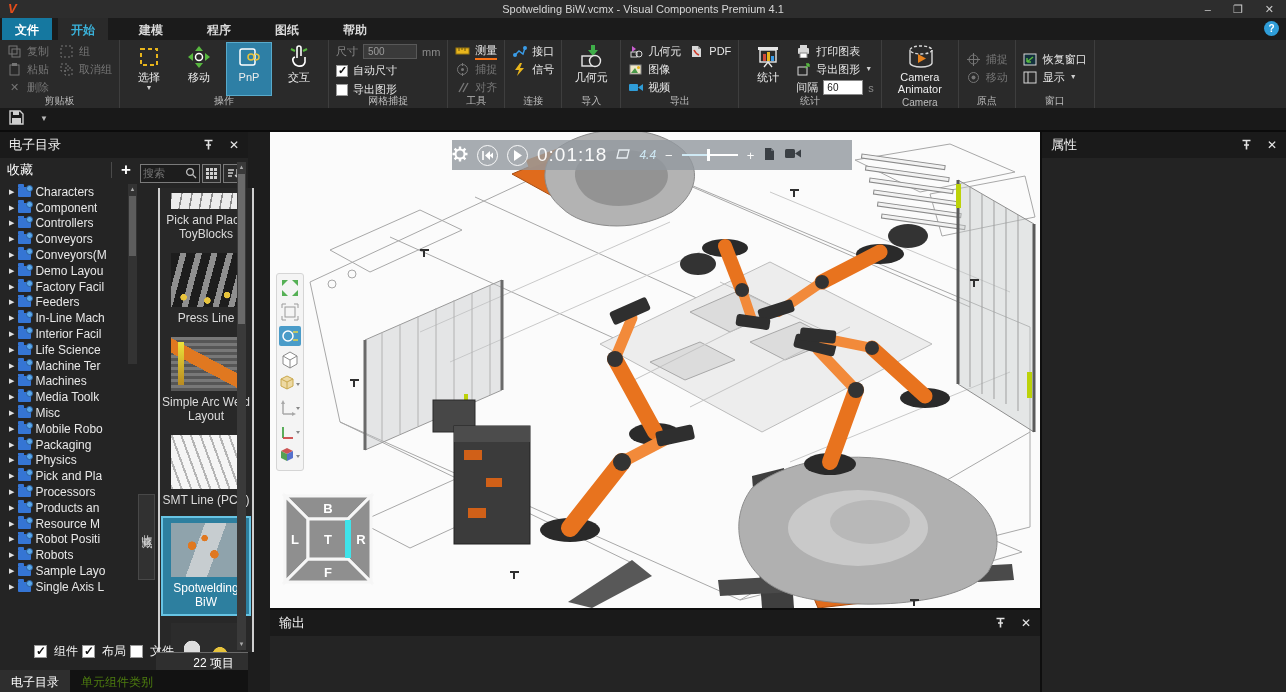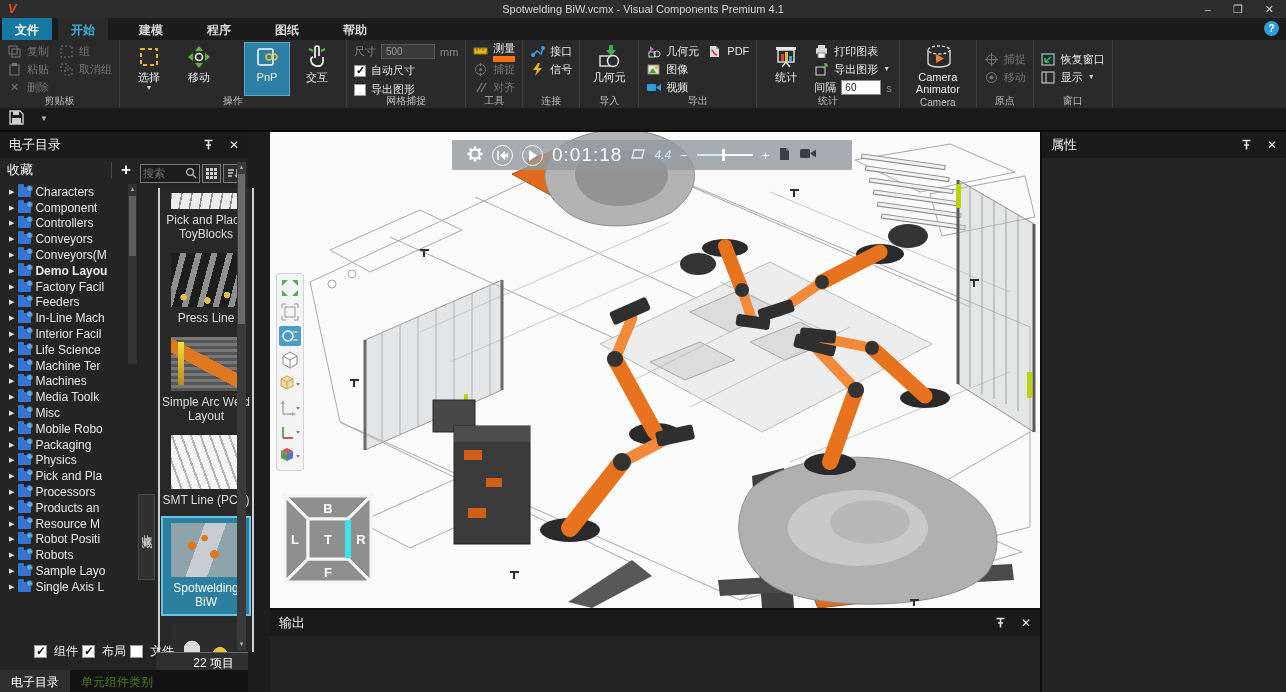--- a/index.html
+++ b/index.html
@@ -21,21 +21,21 @@
   .tab.active { background:#2a2a2a; color:#3ab2da; }
   .help-badge { position:absolute; right:7px; top:3px; width:15px; height:15px; border-radius:50%; background:#2f9dd8; color:#fff; font-size:10px; font-weight:bold; text-align:center; line-height:15px; }
 
   
   .ribbon { position:absolute; left:0; top:40px; width:100%; height:68px; background:#2a2a2a; display:flex; }
   .rgroup { position:relative; height:100%; border-right:1px solid #3e3e3e; padding:3px 7px 13px; flex:none; }
   .rgroup-label { position:absolute; bottom:0; left:0; right:0; text-align:center; font-size:10px; color:#bdbdbd; }
   .rcontent { display:flex; gap:6px; height:100%; align-items:flex-start; }
   .bigbtn { display:flex; flex-direction:column; align-items:center; width:44px; padding-top:2px; font-size:11px; color:#ededed; gap:2px; text-align:center; line-height:12px; }
   .bigbtn .bicon { width:26px; height:24px; display:flex; align-items:center; justify-content:center; }
-  .bigbtn.blue { background:#2e7fa5; outline:1px solid #58aacb; height:52px;margin-left:18px; }
+  .bigbtn.blue { background:#2e7fa5; outline:1px solid #58aacb; height:52px; }
   .bigbtn.wide { width:62px; }
   .caret { font-size:7px; color:#cfcfcf; line-height:6px; }
   .smallcol { display:flex; flex-direction:column; gap:2px; }
   .smallbtn { display:flex; align-items:center; gap:5px; font-size:11px; height:16px; color:#e8e8e8; white-space:nowrap; }
   .smallbtn.dis { color:#767676; }
   .sicon { width:15px; height:13px; flex:none; display:flex; align-items:center; justify-content:center; font-size:11px; }
   .clip-grid { display:grid; grid-template-columns:auto auto; column-gap:10px; row-gap:2px; }
   .gs-row { display:flex; align-items:center; gap:5px; height:17px; font-size:11px; }
   .gs-lab { color:#8a8a8a; }
   .gs-input { width:54px; height:15px; background:#3a3a3a; border:1px solid #585858; color:#9a9a9a; font-size:10px; padding:0 4px; font-family:inherit; }
@@ -54,21 +54,21 @@
   .catalog { position:absolute; left:0; top:132px; width:248px; bottom:0; background:#242424; }
   .fav-row { position:absolute; left:0; top:26px; width:138px; height:24px; display:flex; align-items:center; padding:0 7px; font-size:13px; color:#fff; }
   .fav-plus { margin-left:auto; font-size:17px; font-weight:bold; color:#fff; line-height:16px; border-left:1px solid #4a4a4a; padding-left:9px; }
   .tree { position:absolute; left:0; top:52px; width:128px; bottom:98px; overflow:hidden; }
   .tree-row { height:15.8px; display:flex; align-items:center; gap:4px; padding-left:9px; white-space:nowrap; overflow:hidden; color:#e8e8e8; font-size:12px; }
   .tw { font-size:7px; color:#e0e0e0; flex:none; }
   .fold { width:13px; height:10px; background:#3575d4; border-radius:1px; position:relative; flex:none; }
   .fold::before { content:""; position:absolute; top:-3px; left:0; width:6px; height:3px; background:#3575d4; border-radius:1px 1px 0 0; }
   .fold::after { content:""; position:absolute; right:-2px; top:-2px; width:5px; height:5px; border-radius:50%; background:#5aa8e8; border:1px solid #2c5f9e; }
   .tlabel { overflow:hidden; }
-  .tlabel.bold { font-weight:bold; }
+  .tlabel.bold { font-weight:normal; }
   .tree-sb { position:absolute; left:128px; top:52px; width:9px; height:180px; background:#333; }
   .tree-sb .sbthumb { position:absolute; top:12px; left:1px; width:7px; height:60px; background:#5d5d5d; }
   .tree-sb .sbarrow { width:100%; text-align:center; font-size:6px; color:#aaa; line-height:11px; }
   .collapse-strip { position:absolute; left:138px; top:362px; width:17px; height:86px; background:#313131; border:1px solid #484848; display:flex; flex-direction:column; align-items:center; justify-content:center; gap:6px; color:#d0d0d0; }
   .collapse-strip .vtext { writing-mode:vertical-rl; font-size:11px; letter-spacing:2px; }
   .collapse-strip .chev { font-size:11px; color:#cfcfcf; }
 
   .searchrow { position:absolute; left:140px; top:30px; width:102px; height:22px; display:flex; gap:2px; align-items:center; }
   .searchbox { flex:1; height:19px; background:#1d1d1d; border:1px solid #7a7a7a; display:flex; align-items:center; padding:0 2px; min-width:0; }
   .searchbox input { flex:1; min-width:0; background:transparent; border:none; outline:none; color:#c9c9c9; font-size:11px; font-family:inherit; }
@@ -94,21 +94,21 @@
   .fcb { width:13px; height:13px; background:#fff; border:1px solid #9a9a9a; position:relative; flex:none; }
   .fcb.on::after { content:"✓"; position:absolute; top:-2px; left:1px; color:#111; font-size:12px; font-weight:bold; }
   .count-bar { position:absolute; left:156px; right:0; bottom:22px; height:18px; background:#2f2f2f; border-top:1px solid #6a6a6a; color:#fff; font-size:12px; text-align:right; padding:2px 14px 0 0; }
   .cat-tabs { position:absolute; left:0; right:0; bottom:0; height:22px; background:#121212; display:flex; align-items:stretch; }
   .cat-tab { padding:4px 11px; font-size:12px; color:#4d7c0f; }
   .cat-tab.active { background:#2e2e2e; color:#fff; }
 
   
   .viewport { position:absolute; left:270px; top:132px; width:770px; height:476px; background:#fbfbfb; }
   .viewport svg.scene { position:absolute; left:0; top:0; }
-  .playbar { position:absolute; left:182px; top:8px; width:400px; height:30px; background:rgba(146,153,159,0.8); display:flex; align-items:center; gap:9px; padding:0 15px; color:#fff; }
+  .playbar { position:absolute; left:182px; top:8px; width:400px; height:30px; background:rgba(146,153,159,0.8); display:flex; align-items:center; gap:9px; padding:0 0; color:#fff; }
   .pcirc { width:21px; height:21px; border:1.5px solid rgba(255,255,255,.92); border-radius:50%; display:flex; align-items:center; justify-content:center; flex:none; }
   .ptime { font-size:19px; color:rgba(255,255,255,.95); letter-spacing:1px; font-weight:normal; }
   .pspeed { color:#cfe9f4; font-size:12px; font-style:italic; }
   .pminus,.pplus { color:rgba(255,255,255,.95); font-size:13px; }
   .pslider { position:relative; width:56px; height:12px; flex:none; }
   .pslider .track { position:absolute; top:5px; left:0; width:100%; height:2px; background:linear-gradient(to right,#cfe9f4 0 45%,#fff 45%); }
   .pslider .handle { position:absolute; top:0; left:45%; width:3px; height:12px; background:#fff; }
   .vtoolbar { position:absolute; left:6px; top:141px; width:28px; background:#f4f4f4; border:1px solid #d5d5d5; border-radius:3px; display:flex; flex-direction:column; align-items:center; padding:4px 0; gap:4px; }
   .vt-item { width:22px; height:20px; display:flex; align-items:center; justify-content:center; border-radius:2px; }
   .vt-item.on { background:#4a9cc9; }
@@ -265,21 +265,21 @@
 
     <div class="rgroup">
       <div class="smallcol">
         <div class="smallbtn">
             <span class="sicon">
               <svg width="15" height="12">
                 <rect x="1" y="3" width="13" height="6" fill="#e8b51c" stroke="#9a7812"></rect>
                 <path d="M4 3 v3 M7 3 v2 M10 3 v3" stroke="#6a5410"></path>
               </svg>
             </span>
-            <span style="border-bottom:6px solid #f97316;">测量</span>
+            <span style="border-bottom:2px solid #f97316;">测量</span>
           </div>
         <div class="smallbtn dis">
             <span class="sicon">
               <svg width="13" height="13">
                 <circle cx="6.5" cy="6.5" r="5" fill="none" stroke="#767676"></circle>
                 <circle cx="6.5" cy="6.5" r="1.5" fill="#767676"></circle>
                 <path d="M6.5 0 v3 M6.5 10 v3" stroke="#767676"></path>
               </svg>
             </span>
             <span>捕捉</span>

